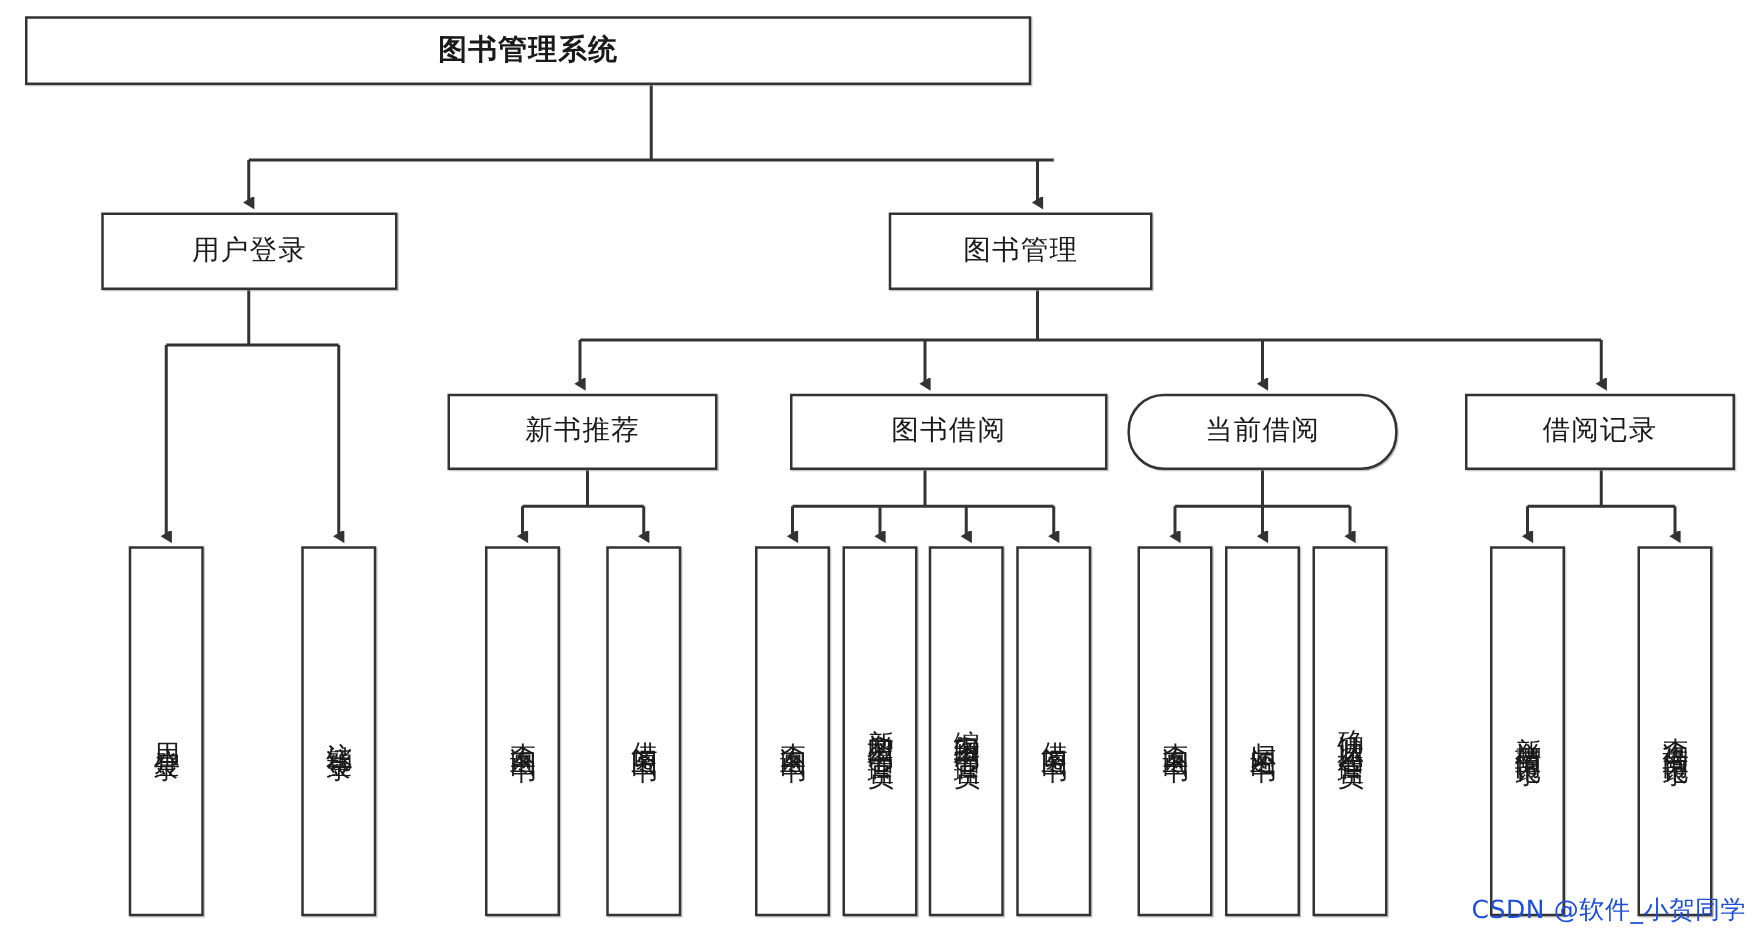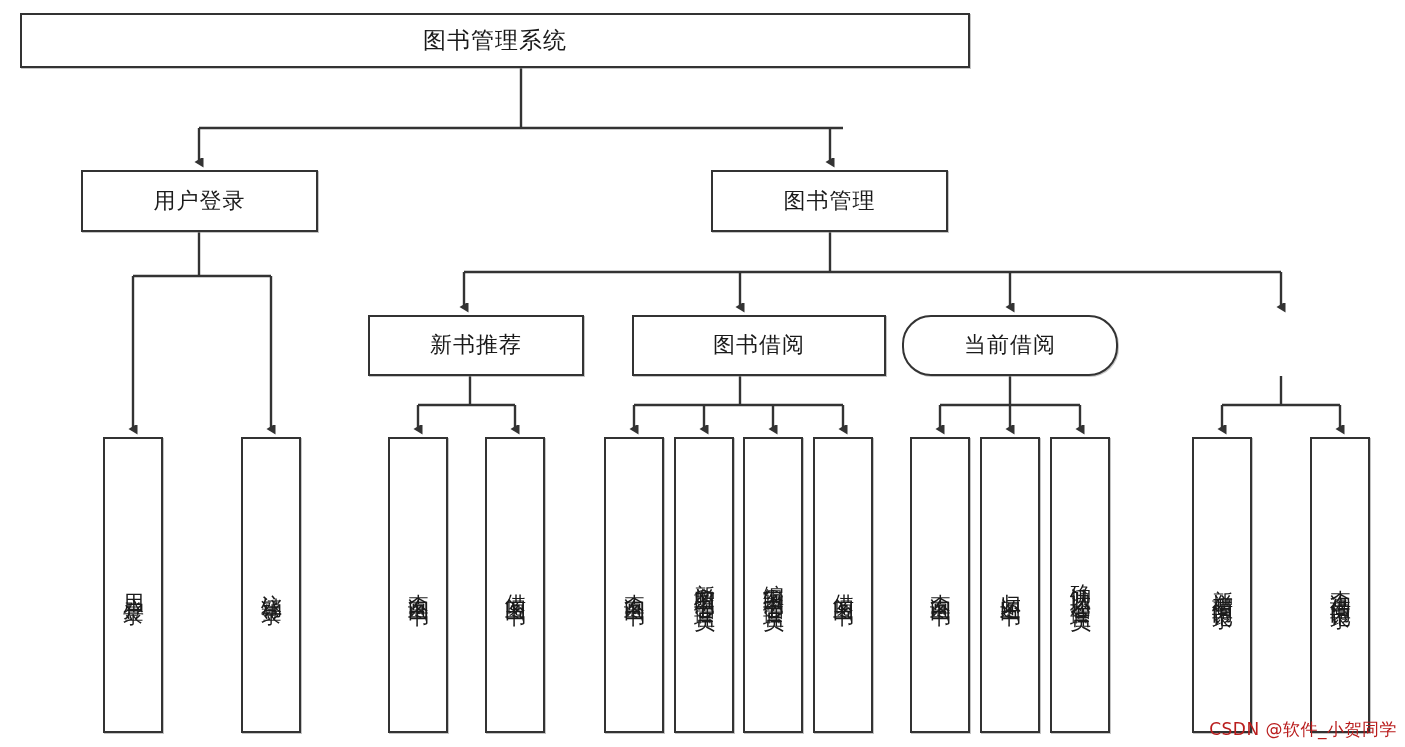--- a/index.html
+++ b/index.html
@@ -59,22 +59,22 @@
     white-space: nowrap;
     text-align: center;
   }
   .htext {
     white-space: nowrap;
   }
   .watermark {
     position: absolute;
     right: 8px;
     bottom: 6px;
-    font-size: 17px;
-    color: #b91c1c;
+    font-size: 20px;
+    color: #1d4ed8;
     letter-spacing: 0.5px;
     white-space: nowrap;
     user-select: none;
   }
 </style>
 </head>
 <body>
 
 <div id="canvas">
 
@@ -121,40 +121,43 @@
       <path d="M1010,405 L1010,427" marker-end="url(#arrow)"></path>
       <path d="M1080,405 L1080,427" marker-end="url(#arrow)"></path>
 
       <path d="M1281,376 L1281,405"></path>
       <path d="M1222,405 L1340,405"></path>
       <path d="M1222,405 L1222,427" marker-end="url(#arrow)"></path>
       <path d="M1340,405 L1340,427" marker-end="url(#arrow)"></path>
     </g>
   </svg>
 
-  <div class="node root horiz" style="left:20px; top:13px; width:950px; height:55px;">
+  <div class="node root horiz" style="left:20px; top:13px; width:805px; height:55px;font-weight:bold;">
     <span class="htext">图书管理系统</span>
   </div>
 
   <div class="node horiz" style="left:81px; top:170px; width:237px; height:62px;">
     <span class="htext">用户登录</span>
   </div>
-  <div class="node horiz" style="left:711px; top:170px; width:237px; height:62px;">
+  <div class="node horiz" style="left:711px; top:170px; width:211px; height:62px;">
     <span class="htext">图书管理</span>
   </div>
 
-  <div class="node horiz" style="left:368px; top:315px; width:216px; height:61px;">
+  <div class="node horiz" style="left:358px; top:315px; width:216px; height:61px;">
     <span class="htext">新书推荐</span>
   </div>
   <div class="node horiz" style="left:632px; top:315px; width:254px; height:61px;">
     <span class="htext">图书借阅</span>
   </div>
   <div class="node horiz" style="left:902px; top:315px; width:216px; height:61px;border-radius:29px;">
     <span class="htext">当前借阅</span>
   </div>
+  <div class="node horiz" style="left:1172px; top:315px; width:216px; height:61px;">
+    <span class="htext">借阅记录</span>
+  </div>
 
   <div class="node leaf" style="left:103px; top:437px; width:60px; height:296px;">
     <span class="vtext">用户登录</span>
   </div>
   <div class="node leaf" style="left:241px; top:437px; width:60px; height:296px;">
     <span class="vtext">注销登录</span>
   </div>
 
   <div class="node leaf" style="left:388px; top:437px; width:60px; height:296px;">
     <span class="vtext">查询图书</span>

